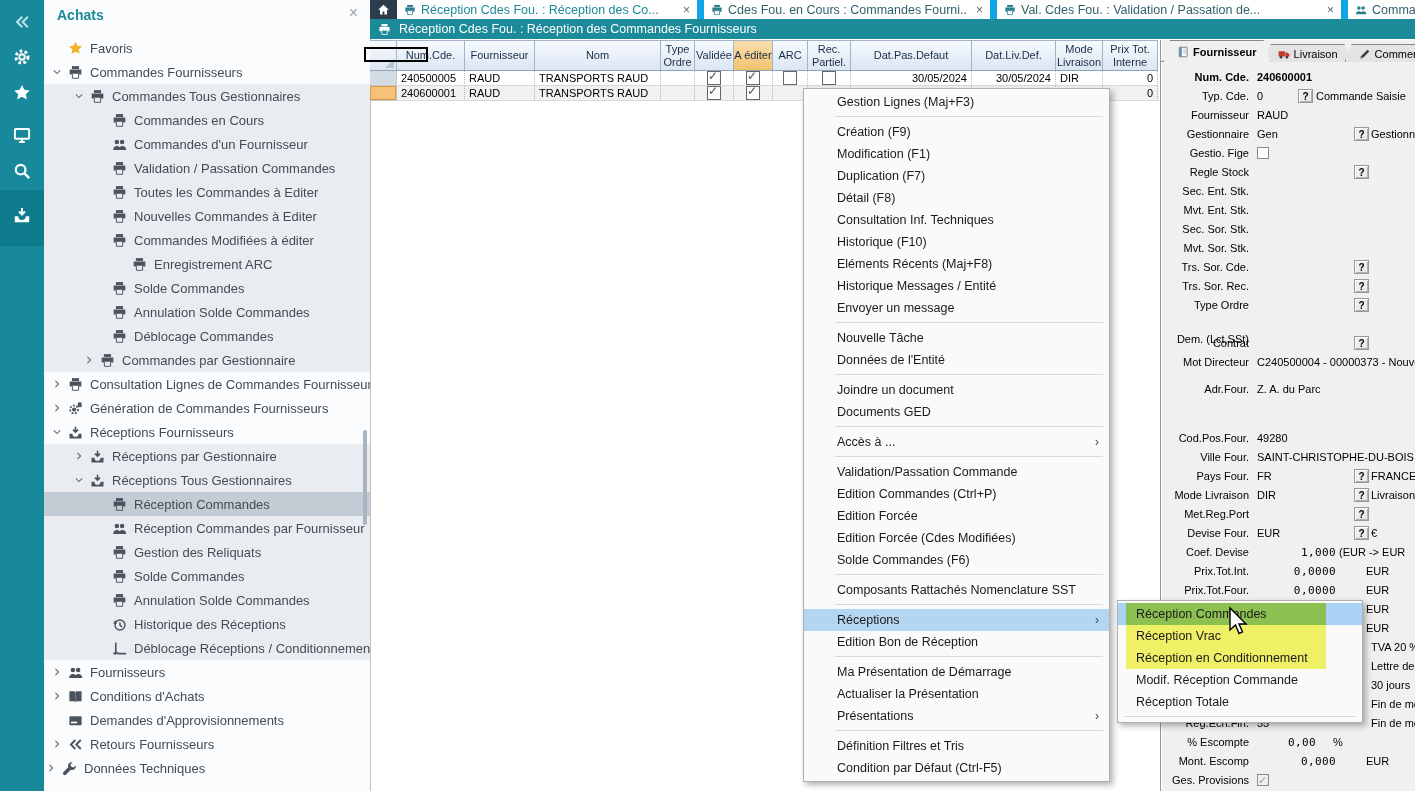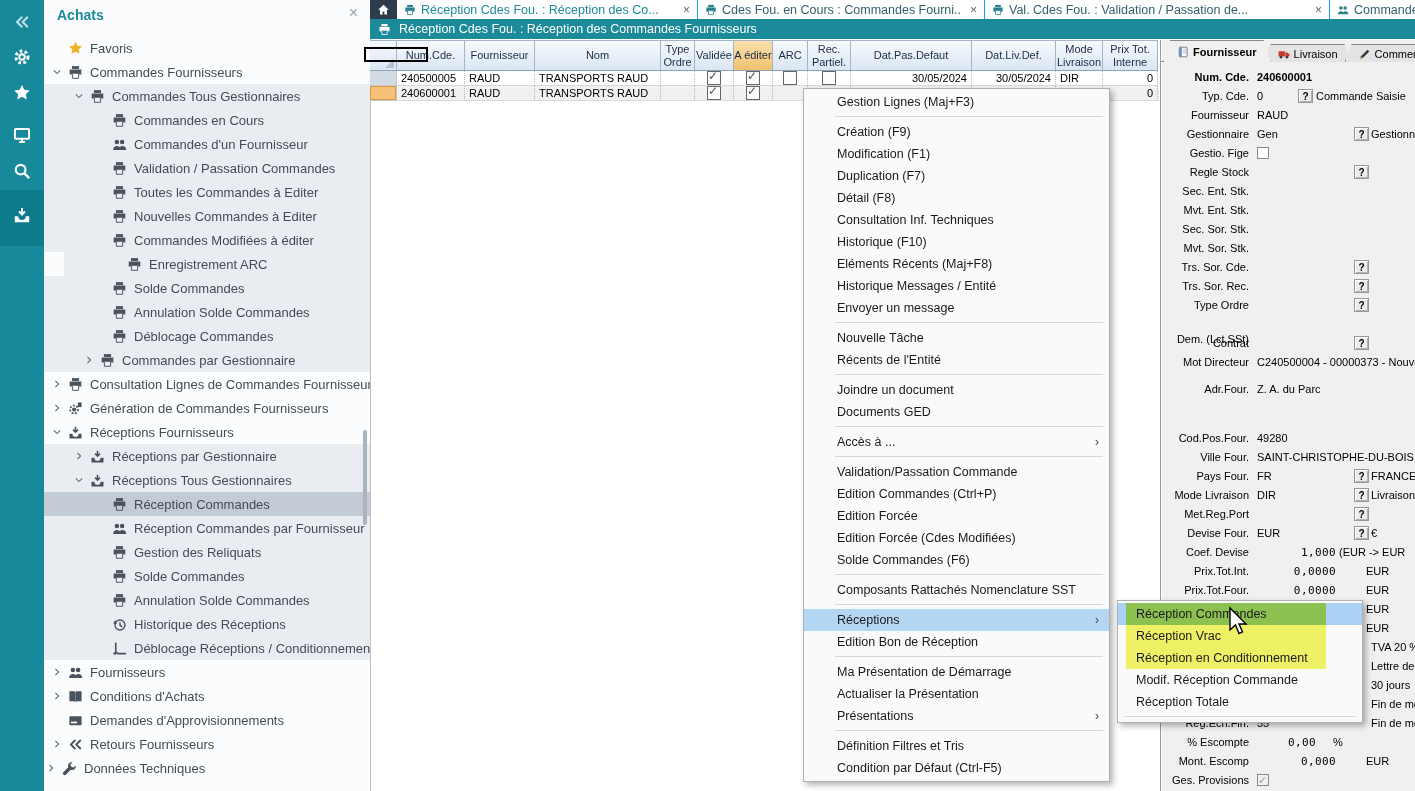--- a/index.html
+++ b/index.html
@@ -22,21 +22,21 @@
   .trow.selrow{background:#c3ccd4;}
   .chev{width:13px;height:13px;display:flex;align-items:center;justify-content:center;color:#5f6b76;flex:none;}
   .chev.down svg{transform:rotate(90deg);}
   .chev.none{visibility:hidden;}
   .ticon{width:17px;display:flex;align-items:center;color:#49535d;flex:none;}
   #navsb{position:absolute;right:3px;top:430px;width:4px;height:95px;background:#a9b5be;border-radius:2px;}
 
   
   #tabbar{position:absolute;left:370px;top:0;width:1045px;height:19px;background:#fff;display:flex;overflow:hidden;}
   #hometab{width:27px;height:19px;background:#2d3c4d;display:flex;align-items:center;justify-content:center;color:#fff;flex:none;cursor:pointer;}
-  .ttab{height:19px;display:flex;align-items:center;gap:5px;padding:0 7px;border-right:1px solid #0ea5e9;font-size:12.5px;color:#33606c;white-space:nowrap;overflow:hidden;flex:none;cursor:pointer;}
+  .ttab{height:19px;display:flex;align-items:center;gap:5px;padding:0 7px;border-right:7px solid #0ea5e9;font-size:12.5px;color:#33606c;white-space:nowrap;overflow:hidden;flex:none;cursor:pointer;}
   .ttab.active{color:#1b8a99;}
   .ttab .ticn{display:flex;color:#2a7f8d;flex:none;}
   .ttab .tx{margin-left:4px;color:#5a6a73;font-size:12px;cursor:pointer;}
 
   
   #banner{position:absolute;left:370px;top:19px;width:1045px;height:20px;background:#1b8a99;color:#fff;display:flex;align-items:center;gap:8px;padding-left:8px;font-size:12.5px;box-sizing:border-box;}
 
   
   #grid{position:absolute;left:370px;top:40px;width:789px;background:#fff;}
   .gh{display:flex;height:31px;}
@@ -337,21 +337,21 @@
               <use href="#i-chev"></use>
             </svg>
           </span>
           <span class="ticon">
             <svg width="15" height="15" viewBox="0 0 16 16">
               <use href="#i-printer"></use>
             </svg>
           </span>
           <span class="tlabel">Commandes Modifiées à éditer</span>
         </div>
-        <div class="trow g" style="padding-left: 45px; margin-left: 20px;">
+        <div class="trow g" style="padding-left: 70px;">
           <span class="chev none">
             <svg width="10" height="10" viewBox="0 0 16 16">
               <use href="#i-chev"></use>
             </svg>
           </span>
           <span class="ticon">
             <svg width="15" height="15" viewBox="0 0 16 16">
               <use href="#i-printer"></use>
             </svg>
           </span>
@@ -939,21 +939,21 @@
       <div class="mi"><span>Modification (F1)</span></div>
       <div class="mi"><span>Duplication (F7)</span></div>
       <div class="mi"><span>Détail (F8)</span></div>
       <div class="mi"><span>Consultation Inf. Techniques</span></div>
       <div class="mi"><span>Historique (F10)</span></div>
       <div class="mi"><span>Eléments Récents (Maj+F8)</span></div>
       <div class="mi"><span>Historique Messages / Entité</span></div>
       <div class="mi"><span>Envoyer un message</span></div>
       <div class="msep"></div>
       <div class="mi"><span>Nouvelle Tâche</span></div>
-      <div class="mi"><span>Récents de l'Entité</span></div>
+      <div class="mi"><span>Données de l'Entité</span></div>
       <div class="msep"></div>
       <div class="mi"><span>Joindre un document</span></div>
       <div class="mi"><span>Documents GED</span></div>
       <div class="msep"></div>
       <div class="mi"><span>Accès à ...</span><span class="arr">›</span></div>
       <div class="msep"></div>
       <div class="mi"><span>Validation/Passation Commande</span></div>
       <div class="mi"><span>Edition Commandes (Ctrl+P)</span></div>
       <div class="mi"><span>Edition Forcée</span></div>
       <div class="mi"><span>Edition Forcée (Cdes Modifiées)</span></div>

